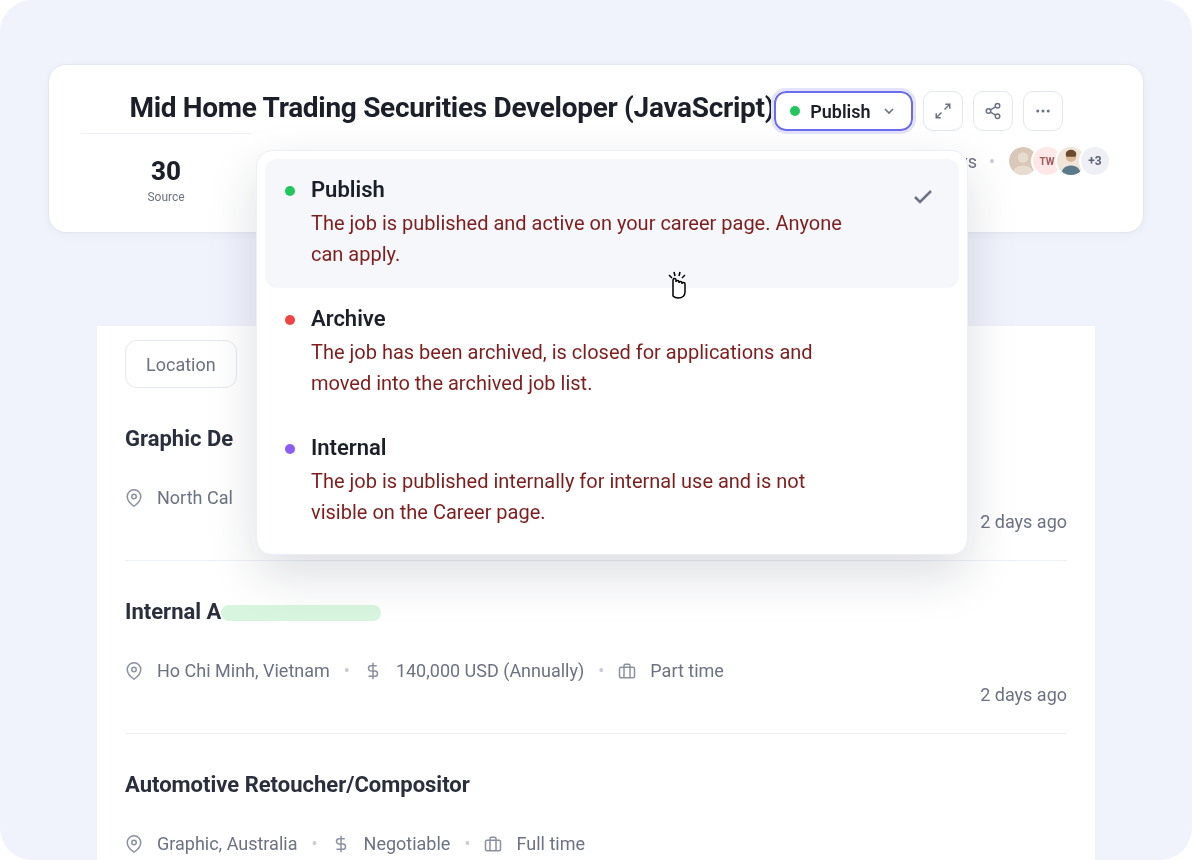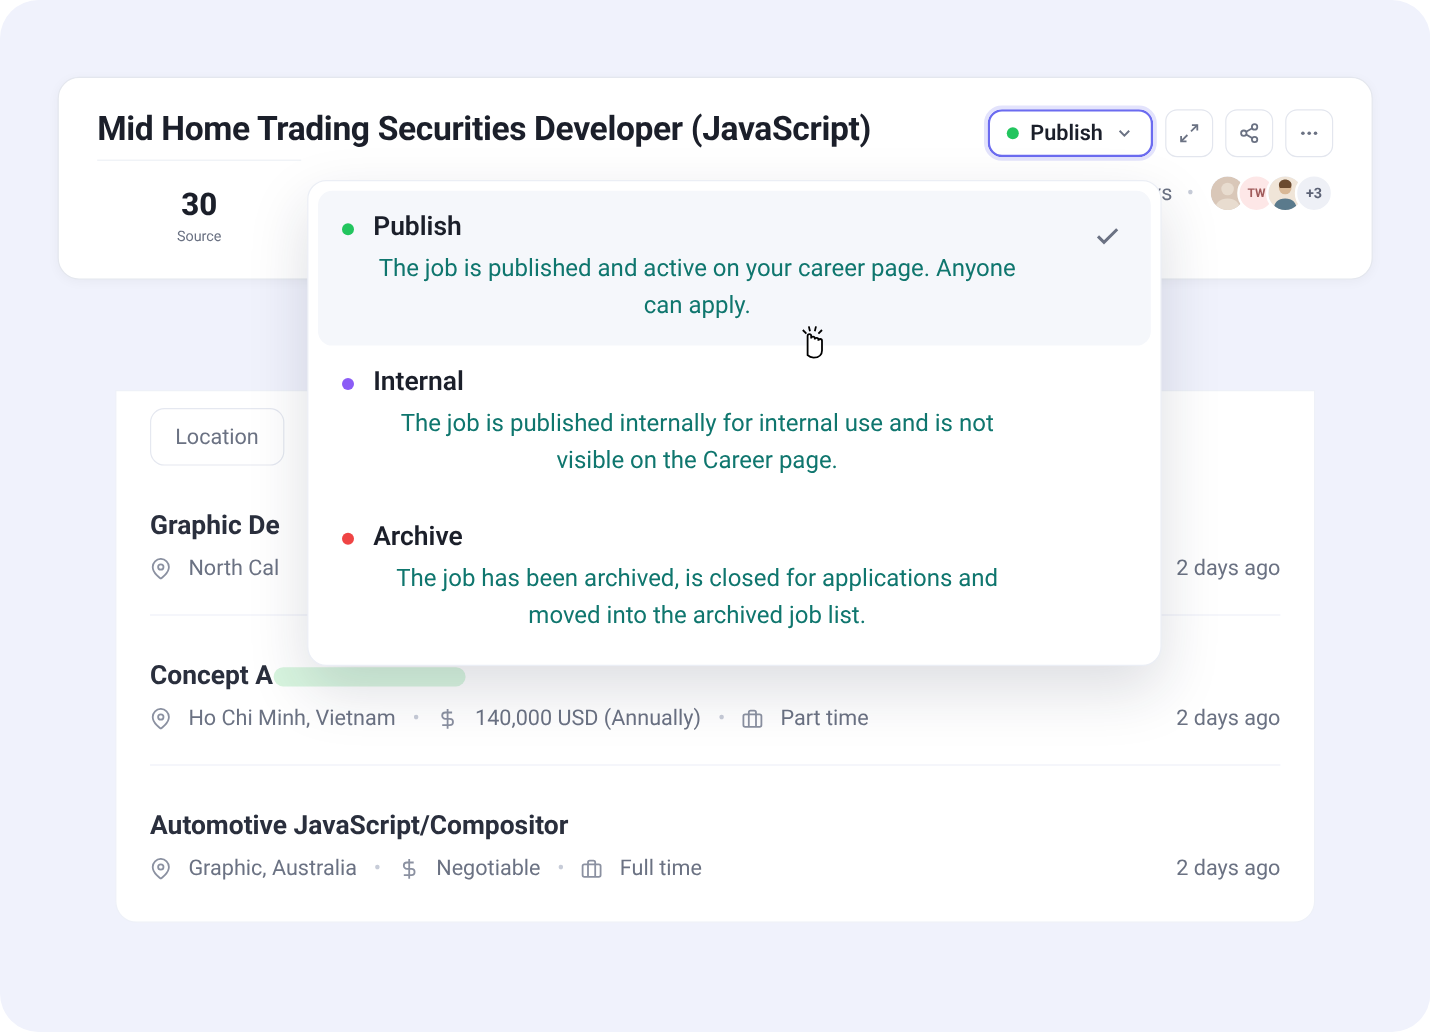--- a/index.html
+++ b/index.html
@@ -22,21 +22,21 @@
       background: #fff;
       border: 1px solid #e4e7ee;
       border-radius: 18px;
       box-shadow: 0 2px 10px rgba(0,0,0,0.04);
       padding: 26px 32px 0;
       position: relative;
     }
     .head-row {
       display: flex;
       align-items: flex-start;
-      justify-content: space-between;
+      justify-content: center;
     }
     .title {
       font-size: 28px;
       font-weight: 700;
       color: #1b1f2a;
       letter-spacing: -0.3px;
     }
     .subrow {
       display: flex;
       align-items: center;
@@ -132,21 +132,21 @@
     .dd-item {
       display:flex;
       gap: 16px;
       padding: 18px 20px;
       border-radius: 12px;
       position: relative;
     }
     .dd-item.active { background: #f5f7fb; }
     .dd-dot { margin-top: 9px; flex-shrink:0; }
     .dd-title { font-size: 22px; font-weight: 600; color:#1b1f2a; margin-bottom:6px; }
-    .dd-desc { font-size: 20px; color:#0f766e; line-height:1.55; max-width: 540px; text-align: center; }
+    .dd-desc { font-size: 20px; color:#7f1d1d; line-height:1.55; max-width: 540px; }
     .check { position:absolute; right:24px; top:26px; color:#6b7283; }
     .cursor {
       position:absolute;
       left: 660px; top: 266px;
       z-index: 20;
       pointer-events:none;
     }
 
     
     .lower {
@@ -168,21 +168,21 @@
       padding:0 20px;
       color:#6b7283;
       font-size:18px;
       gap:10px;
     }
     .job { padding-top: 38px; }
     .job + .job { border-top:1px solid #eef1f8; margin-top:28px; }
     .job-title { font-size:22px; font-weight:700; color:#2a2f3d; }
     .job-meta { display:flex; align-items:center; gap:14px; color:#6b7283; font-size:18px; margin-top:12px; }
     .sep { color:#c7ccd8; }
-    .ago { margin-left:auto; }
+    .ago { margin-left:auto;margin-top:48px; }
     .icon-s { display:inline-flex; color:#8b91a1; }
     .pill {
       background:#d8f5df;
       border-radius:999px;
       width:160px; height:16px;
       display:inline-block;
       vertical-align:middle;
     }
 
     svg { display:block; }
@@ -206,21 +206,21 @@
               <circle cx="12" cy="10" r="3"></circle>
             </svg>
         </span>
         <span>North Cal</span>
         <span class="ago">2 days ago</span>
       </div>
     </div>
 
     <div class="job">
       <div class="job-title">
-        <span>Concept A</span><span class="pill"></span>
+        <span>Internal A</span><span class="pill"></span>
       </div>
       <div class="job-meta">
         <span class="icon-s">
           <svg width="18" height="18" viewBox="0 0 24 24" fill="none" stroke="currentColor" stroke-width="2">
               <path d="M21 10c0 7-9 13-9 13S3 17 3 10a9 9 0 1 1 18 0z"></path>
               <circle cx="12" cy="10" r="3"></circle>
             </svg>
         </span>
         <span>Ho Chi Minh, Vietnam</span>
         <span class="sep">•</span>
@@ -237,21 +237,21 @@
               <rect x="2" y="7" width="20" height="14" rx="2"></rect>
               <path d="M16 21V5a2 2 0 0 0-2-2h-4a2 2 0 0 0-2 2v16"></path>
             </svg>
         </span>
         <span>Part time</span>
         <span class="ago">2 days ago</span>
       </div>
     </div>
 
     <div class="job">
-      <div class="job-title">Automotive JavaScript/Compositor</div>
+      <div class="job-title">Automotive Retoucher/Compositor</div>
       <div class="job-meta">
         <span class="icon-s">
           <svg width="18" height="18" viewBox="0 0 24 24" fill="none" stroke="currentColor" stroke-width="2">
               <path d="M21 10c0 7-9 13-9 13S3 17 3 10a9 9 0 1 1 18 0z"></path>
               <circle cx="12" cy="10" r="3"></circle>
             </svg>
         </span>
         <span>Graphic, Australia</span>
         <span class="sep">•</span>
         <span class="icon-s">
@@ -359,31 +359,31 @@
         <div class="dd-title">Publish</div>
         <div class="dd-desc">The job is published and active on your career page. Anyone can apply.</div>
       </div>
       <span class="check">
         <svg width="24" height="24" viewBox="0 0 24 24" fill="none" stroke="#6b7283" stroke-width="2.5">
             <polyline points="20 6 9 17 4 12"></polyline>
           </svg>
       </span>
     </div>
     <div class="dd-item">
+      <span class="dot red dd-dot"></span>
+      <div>
+        <div class="dd-title">Archive</div>
+        <div class="dd-desc">The job has been archived, is closed for applications and moved into the archived job list.</div>
+      </div>
+    </div>
+    <div class="dd-item">
       <span class="dot purple dd-dot"></span>
       <div>
         <div class="dd-title">Internal</div>
         <div class="dd-desc">The job is published internally for internal use and is not visible on the Career page.</div>
-      </div>
-    </div>
-    <div class="dd-item">
-      <span class="dot red dd-dot"></span>
-      <div>
-        <div class="dd-title">Archive</div>
-        <div class="dd-desc">The job has been archived, is closed for applications and moved into the archived job list.</div>
       </div>
     </div>
   </div>
 
   <span class="cursor">
     <svg width="36" height="36" viewBox="0 0 36 36">
       <g stroke="#000" stroke-width="1.5" fill="#fff">
         <path d="M13 30 L13 14 C13 12 16 12 16 14 L16 16 C16 14 19 14 19 16 L19 17 C19 15 22 15 22 17 L22 18 C22 16 25 16 25 18 L25 26 C25 29 23 32 18 32 C15 32 14 31 13 30 Z"></path>
         <line x1="9" y1="9" x2="12" y2="12"></line>
         <line x1="14" y1="6" x2="15" y2="10"></line>

